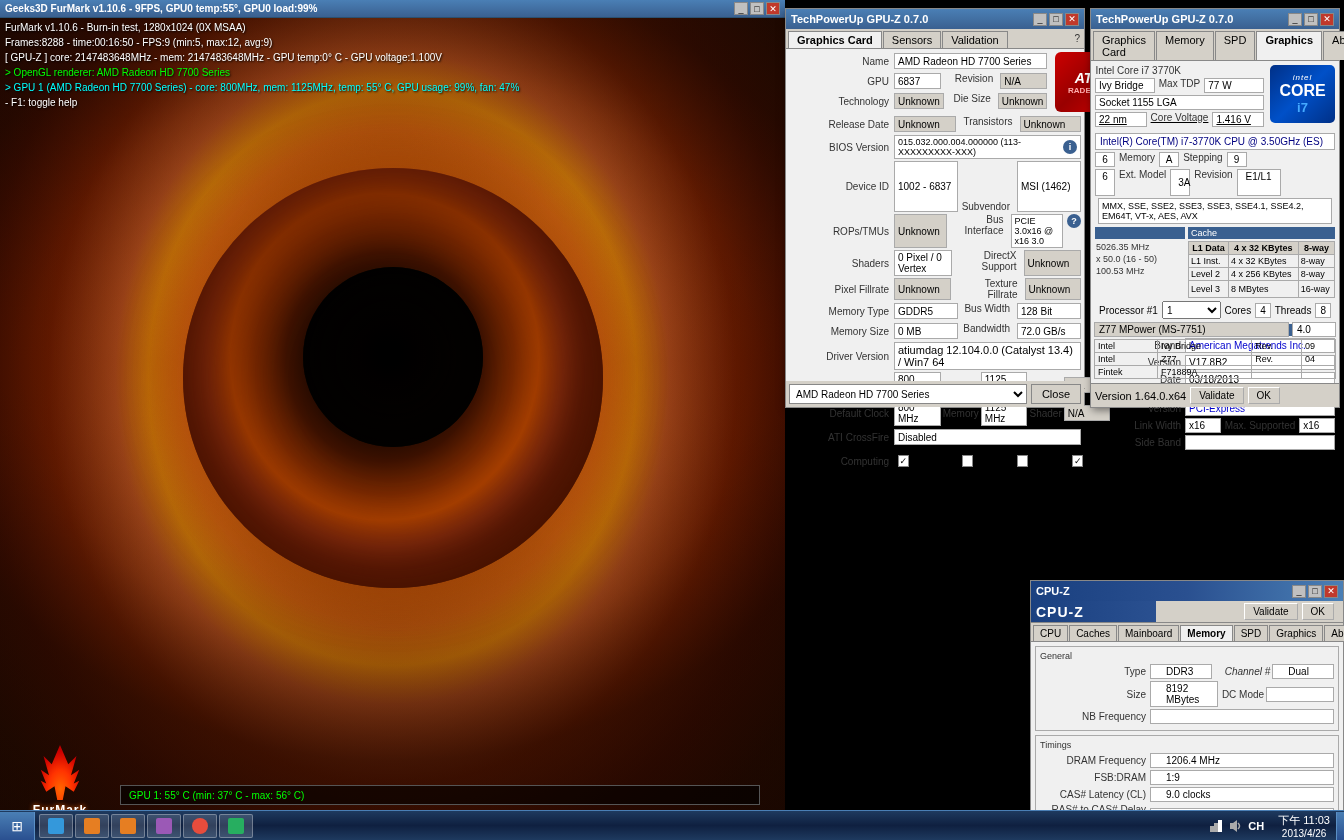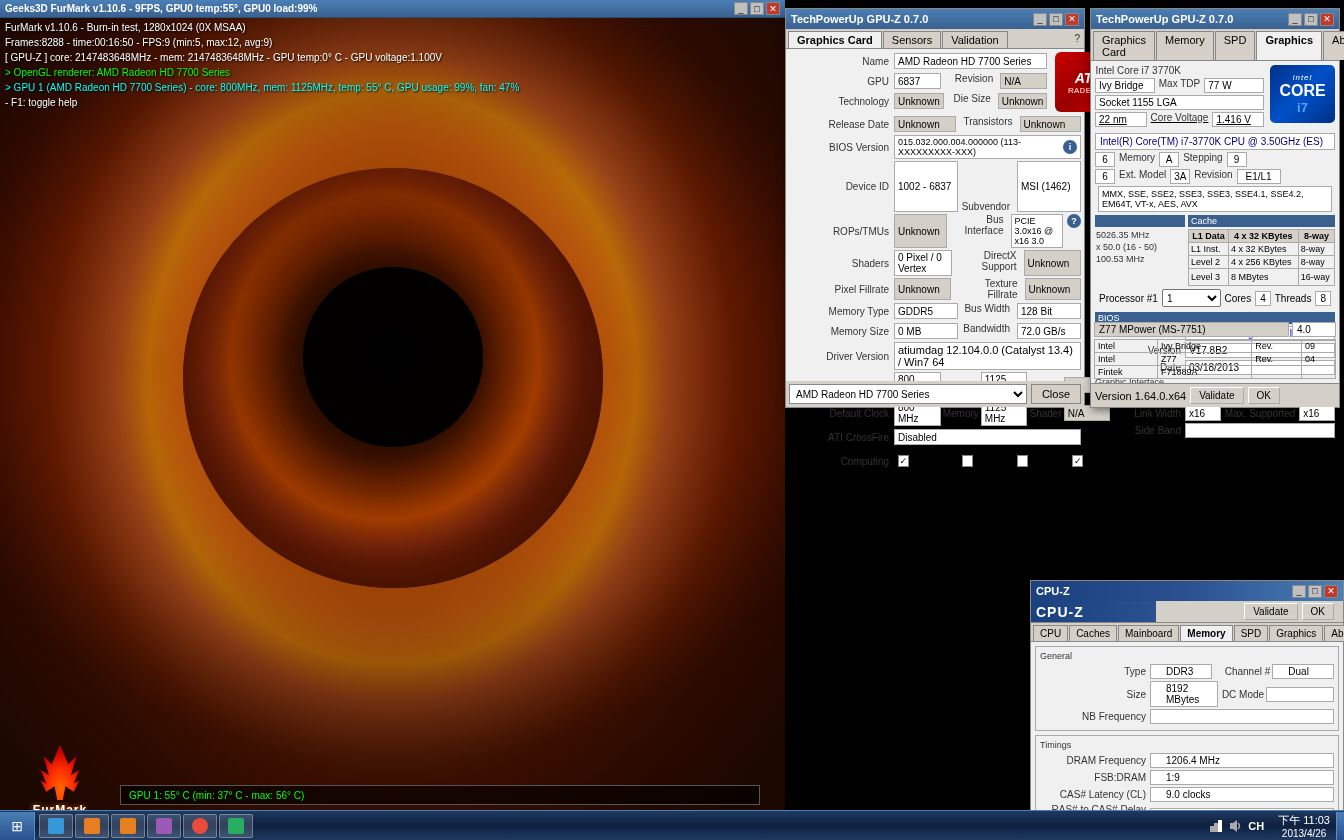--- a/index.html
+++ b/index.html
@@ -907,21 +907,21 @@
     <div style="display:flex;gap:4px;margin-bottom:2px;">
       <div style="width:20px;text-align:center;background:#fff;border:1px solid #aaa;padding:1px;">6</div>
       <span style="color:#333;">Memory</span>
       <div style="width:20px;text-align:center;background:#fff;border:1px solid #aaa;padding:1px;">A</div>
       <span style="color:#333;">Stepping</span>
       <div style="width:20px;text-align:center;background:#fff;border:1px solid #aaa;padding:1px;">9</div>
     </div>
     <div style="display:flex;gap:4px;margin-bottom:2px;">
       <div style="width:20px;text-align:center;background:#fff;border:1px solid #aaa;padding:1px;">6</div>
       <span style="color:#333;">Ext. Model</span>
-      <div style="width:20px;text-align:center;background:#fff;border:1px solid #aaa;padding:1px;">3A</div>
+      <div style="width:20px;text-align:center;background:#fff;border:1px solid #aaa;padding:7px;">3A</div>
       <span style="color:#333;">Revision</span>
       <div style="width:44px;text-align:center;background:#fff;border:1px solid #aaa;padding:1px;">E1/L1</div>
     </div>
 
     <div class="cpuz-extension-box">MMX, SSE, SSE2, SSE3, SSE3, SSE4.1, SSE4.2, EM64T, VT-x, AES, AVX</div>
 
     <div style="display:flex;gap:3px;margin-top:3px;">
 
       <div style="width:90px;">
         <div style="background:#3a6090;color:#fff;font-size:9px;padding:1px 3px;margin-bottom:2px;">&nbsp;</div>
@@ -1074,21 +1074,21 @@
     <div class="cpuz-tab">About</div>
   </div>
 
   <div class="mem-section">
 
     <div class="mem-general">
       <div class="mem-general-title">General</div>
       <div class="mem-row">
         <div class="mem-label">Type</div>
         <div class="mem-value" style="flex:1;">DDR3</div>
-        <span style="margin-left:13px;color:#333;white-space:nowrap;">Channel #</span>
+        <span style="margin-left:13px;color:#333;white-space:nowrap;font-style:italic;">Channel #</span>
         <div class="mem-value" style="width:40px;margin-left:2px;">Dual</div>
       </div>
       <div class="mem-row">
         <div class="mem-label">Size</div>
         <div class="mem-value" style="flex:1;">8192 MBytes</div>
         <span style="margin-left:4px;color:#333;white-space:nowrap;">DC Mode</span>
         <div class="mem-value" style="width:40px;margin-left:2px;"></div>
       </div>
       <div class="mem-row">
         <div class="mem-label">NB Frequency</div>

